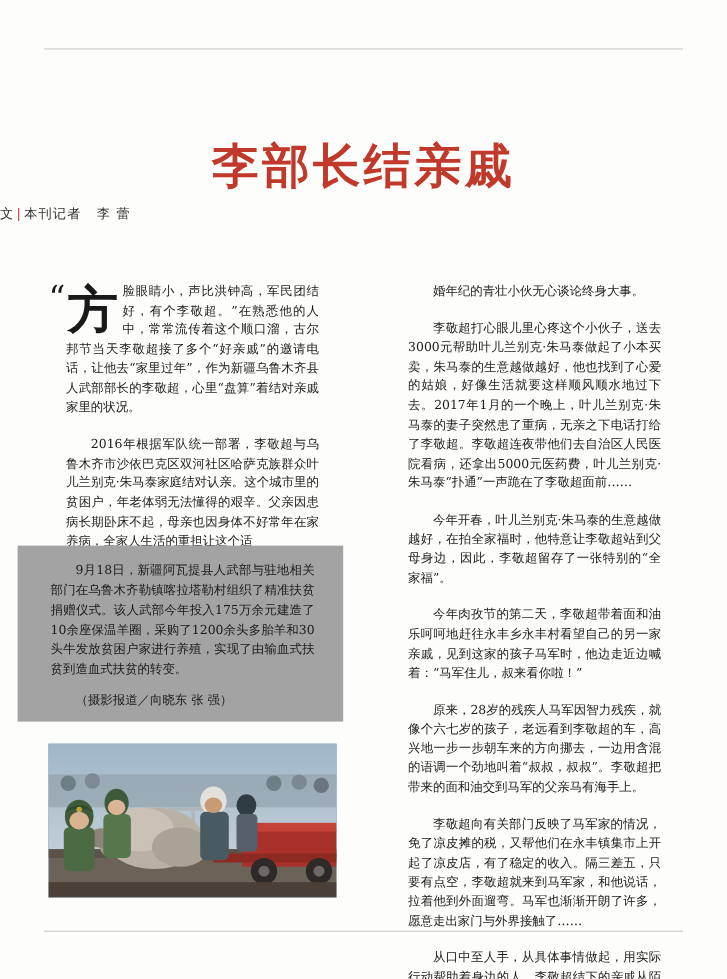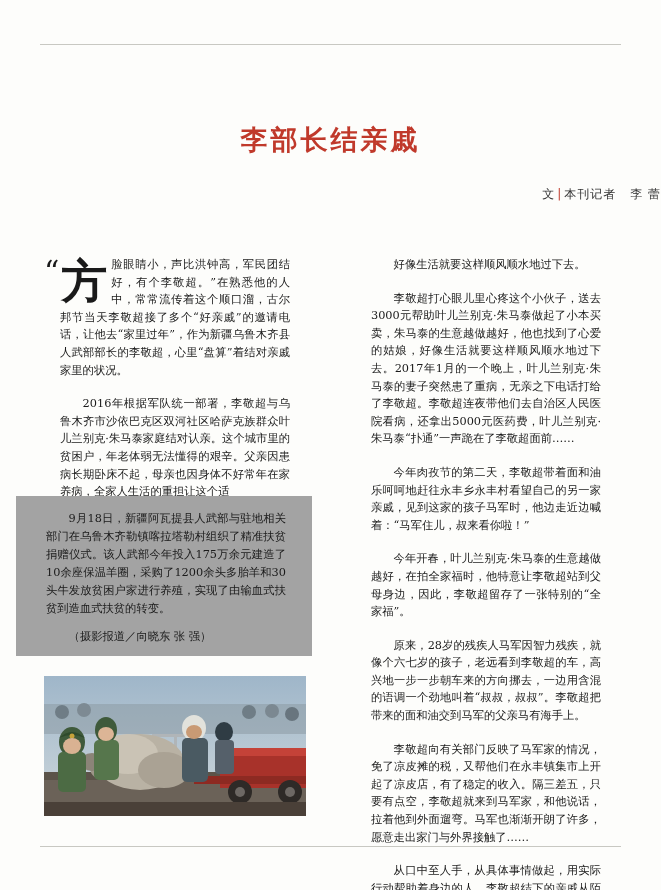--- a/index.html
+++ b/index.html
@@ -39,30 +39,30 @@
   }
   
   .title {
     position: absolute;
     left: 0;
     top: 122px;
     width: 661px;
     text-align: center;
     font-family: "DejaVu Serif", "Liberation Serif", serif;
     font-weight: bold;
-    font-size: 27px;
+    font-size: 43px;
     letter-spacing: 3px;
     color: #c0392b;
   }
   .byline {
     position: absolute;
     left: 0;
     top: 186px;
     width: 661px;
-    text-align: right;
+    text-align: left;
     font-size: 12px;
     color: #333;
     letter-spacing: 1px;
   }
   .byline .bar {
     color: #c0392b;
     margin: 0 2px;
   }
   .byline .sp {
     display: inline-block;
@@ -269,24 +269,24 @@
       <ellipse cx="150" cy="56" rx="8" ry="7" fill="#c99a74"></ellipse>
 
       <ellipse cx="180" cy="56" rx="9" ry="10" fill="#2f3c44"></ellipse>
       <rect x="171" y="64" width="19" height="34" rx="4" fill="#55606a"></rect>
 
       <rect x="0" y="126" width="262" height="14" fill="#4a4038"></rect>
     </svg>
   </div>
 
   <div class="col col-right">
-    <p>好像生活就要这样顺风顺水地过下去。</p>
+    <p>婚年纪的青壮小伙无心谈论终身大事。</p>
     <p>李敬超打心眼儿里心疼这个小伙子，送去3000元帮助叶儿兰别克·朱马泰做起了小本买卖，朱马泰的生意越做越好，他也找到了心爱的姑娘，好像生活就要这样顺风顺水地过下去。2017年1月的一个晚上，叶儿兰别克·朱马泰的妻子突然患了重病，无亲之下电话打给了李敬超。李敬超连夜带他们去自治区人民医院看病，还拿出5000元医药费，叶儿兰别克·朱马泰“扑通”一声跪在了李敬超面前……</p>
+    <p>今年开春，叶儿兰别克·朱马泰的生意越做越好，在拍全家福时，他特意让李敬超站到父母身边，因此，李敬超留存了一张特别的“全家福”。</p>
     <p>今年肉孜节的第二天，李敬超带着面和油乐呵呵地赶往永丰乡永丰村看望自己的另一家亲戚，见到这家的孩子马军时，他边走近边喊着：“马军住儿，叔来看你啦！”</p>
-    <p>今年开春，叶儿兰别克·朱马泰的生意越做越好，在拍全家福时，他特意让李敬超站到父母身边，因此，李敬超留存了一张特别的“全家福”。</p>
     <p>原来，28岁的残疾人马军因智力残疾，就像个六七岁的孩子，老远看到李敬超的车，高兴地一步一步朝车来的方向挪去，一边用含混的语调一个劲地叫着“叔叔，叔叔”。李敬超把带来的面和油交到马军的父亲马有海手上。</p>
     <p>李敬超向有关部门反映了马军家的情况，免了凉皮摊的税，又帮他们在永丰镇集市上开起了凉皮店，有了稳定的收入。隔三差五，只要有点空，李敬超就来到马军家，和他说话，拉着他到外面遛弯。马军也渐渐开朗了许多，愿意走出家门与外界接触了……</p>
     <p><span>从口中至人手，从具体事情做起，用实际行动帮助着身边的人，李敬超结下的亲戚从陌生到熟悉，被他们亲切地称为“一辈子的好亲戚”。</span><span class="heart">❤</span></p>
   </div>
 
   <div class="rule-bottom"></div>
 
   <div class="footer">
     <span class="issue">2018 年第 10 期</span>
     <span class="mag">中国民兵</span>

